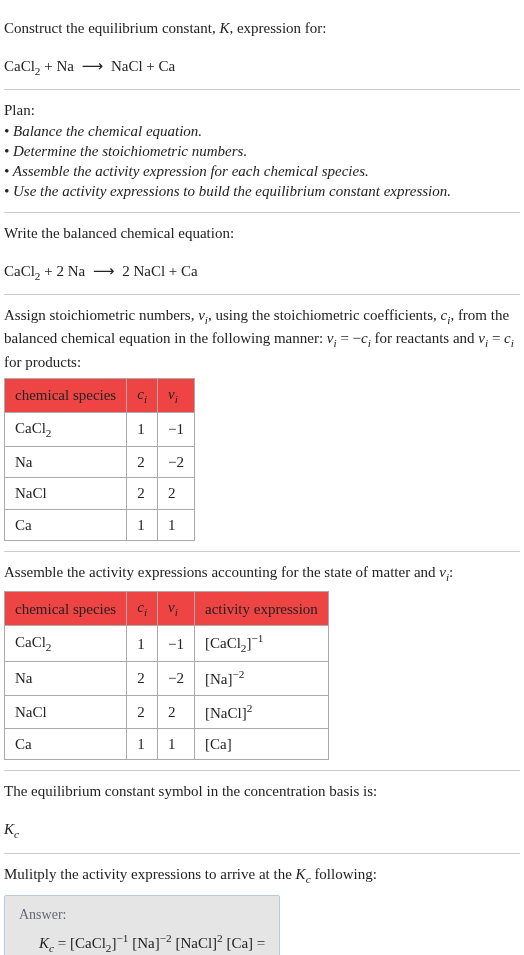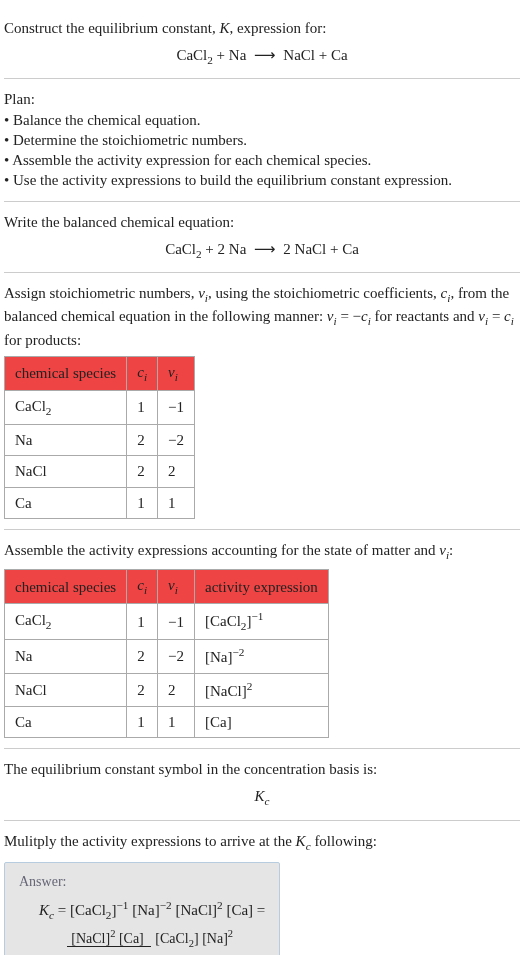--- a/index.html
+++ b/index.html
@@ -14,21 +14,21 @@
     }
     .section {
       border-bottom: 1px solid #ccc;
       padding: 10px 0;
     }
     .section:last-child { border-bottom: none; }
     .no-border { border-bottom: none; }
     .sub { vertical-align: sub; font-size: 0.75em; }
     .sup { vertical-align: super; font-size: 0.75em; }
     .italic { font-style: italic; }
-    .equation { margin-top: 7px; text-align: center; }
+    .equation { margin-top: 18px; }
     table {
       border-collapse: collapse;
       margin-top: 6px;
     }
     th, td {
       border: 1px solid #aaa;
       padding: 5px 10px;
       text-align: left;
       font-weight: normal;
     }
@@ -49,21 +49,21 @@
     .frac {
       display: inline-block;
       vertical-align: middle;
       text-align: center;
       font-size: 14px;
     }
     .frac .num { border-bottom: 1px solid #222; padding: 0 4px; }
     .frac .den { padding: 0 4px; }
     .kc-line { display: flex; align-items: center; gap: 4px; padding-left: 20px; flex-direction: column; }
     .arrow { display: inline-block; margin: 0 4px; }
-    ul.plan { list-style: none; padding: 0; }
+    ul.plan { list-style: none; padding: 0; font-style: italic; }
     ul.plan li::before { content: "• "; }
     .table-wide td, .table-wide th { padding: 5px 10px; }
   </style>
 </head>
 <body>
 
 <div class="section">
   <div>
     <span>Construct the equilibrium constant, </span><span class="italic">K</span><span>, expression for:</span>
   </div>

